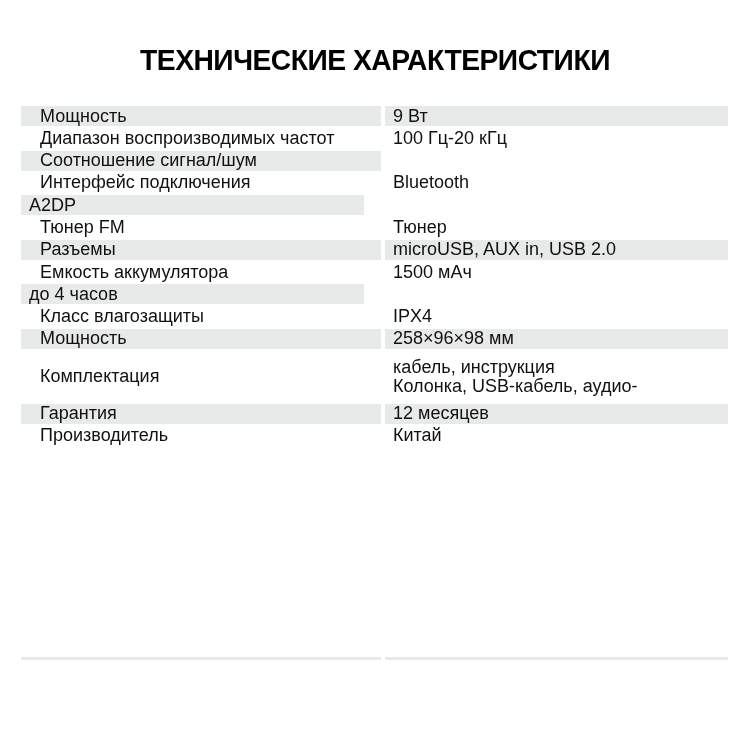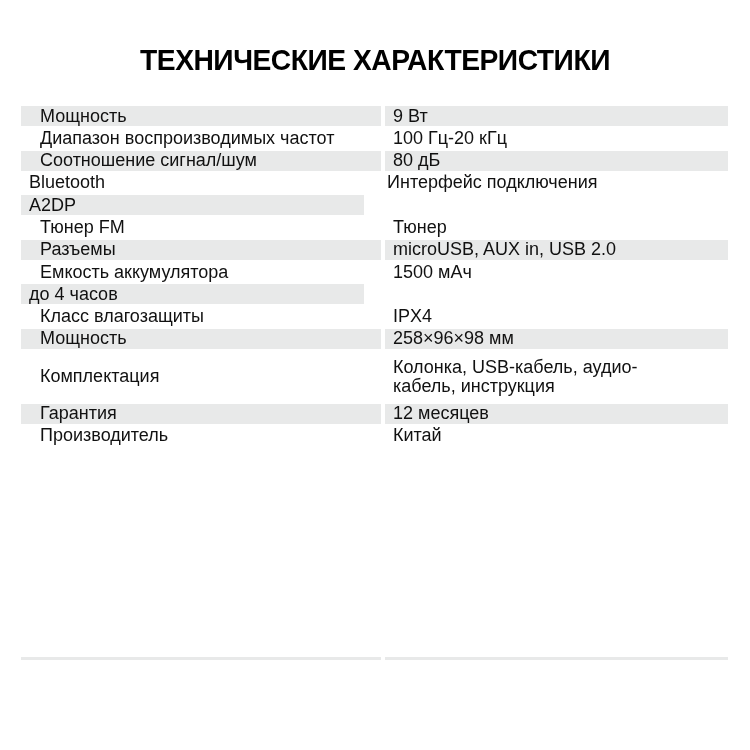--- a/index.html
+++ b/index.html
@@ -29,25 +29,24 @@
   <div class="row gray">
     <div class="cell key">Мощность</div>
     <div class="cell val">9 Вт</div>
   </div>
   <div class="row">
     <div class="cell key">Диапазон воспроизводимых частот</div>
     <div class="cell val">100 Гц-20 кГц</div>
   </div>
   <div class="row gray">
     <div class="cell key">Соотношение сигнал/шум</div>
-    <div class="cell val">80 дБ</div>
   </div>
   <div class="row">
+    <div class="cell key">Интерфейс подключения</div>
     <div class="cell val">Bluetooth</div>
-    <div class="cell key">Интерфейс подключения</div>
   </div>
   <div class="row gray">
     <div class="cell val">A2DP</div>
   </div>
   <div class="row">
     <div class="cell key">Тюнер FM</div>
     <div class="cell val">Тюнер</div>
   </div>
   <div class="row gray">
     <div class="cell key">Разъемы</div>
@@ -64,22 +63,22 @@
     <div class="cell key">Класс влагозащиты</div>
     <div class="cell val">IPX4</div>
   </div>
   <div class="row gray">
     <div class="cell key">Мощность</div>
     <div class="cell val">258×96×98 мм</div>
   </div>
   <div class="row tall">
     <div class="cell key">Комплектация</div>
     <div class="cell val" style="flex-direction:column;align-items:flex-start;justify-content:center;">
+      <span>кабель, инструкция</span>
       <span>Колонка, USB-кабель, аудио-</span>
-      <span>кабель, инструкция</span>
     </div>
   </div>
   <div class="row gray">
     <div class="cell key">Гарантия</div>
     <div class="cell val">12 месяцев</div>
   </div>
   <div class="row">
     <div class="cell key">Производитель</div>
     <div class="cell val">Китай</div>
   </div>

